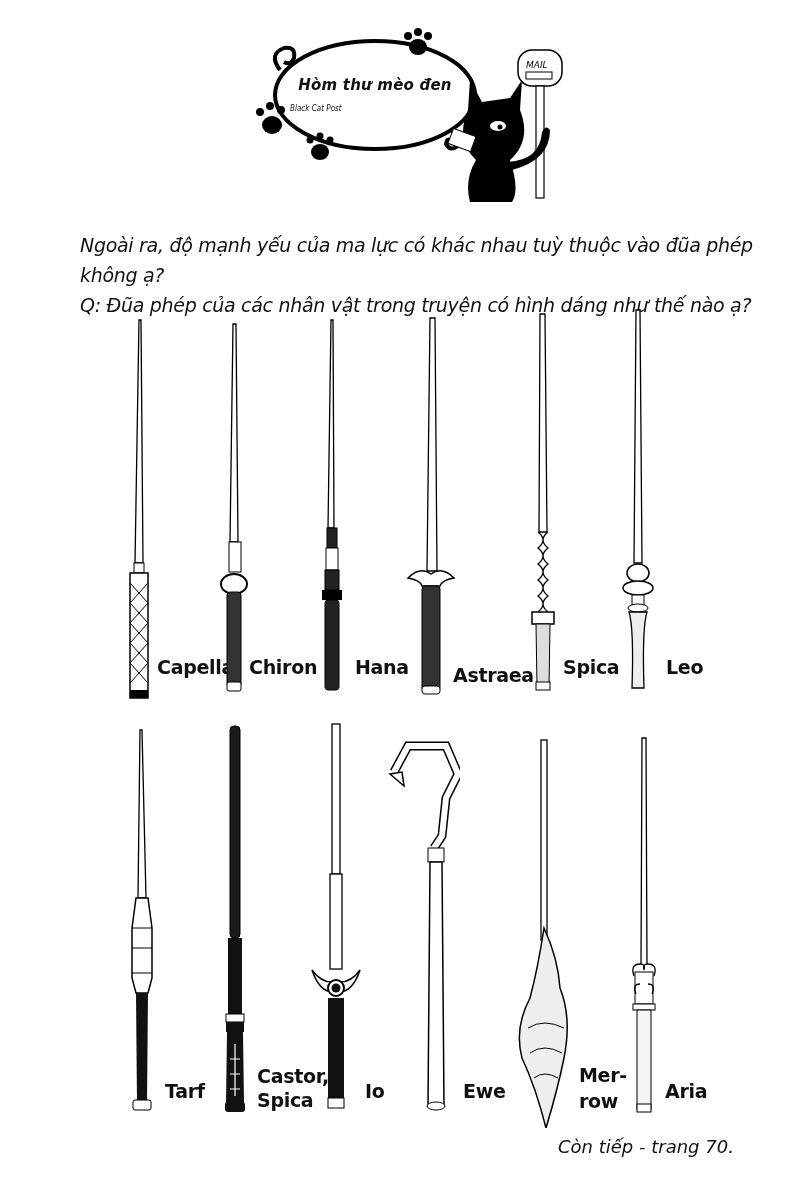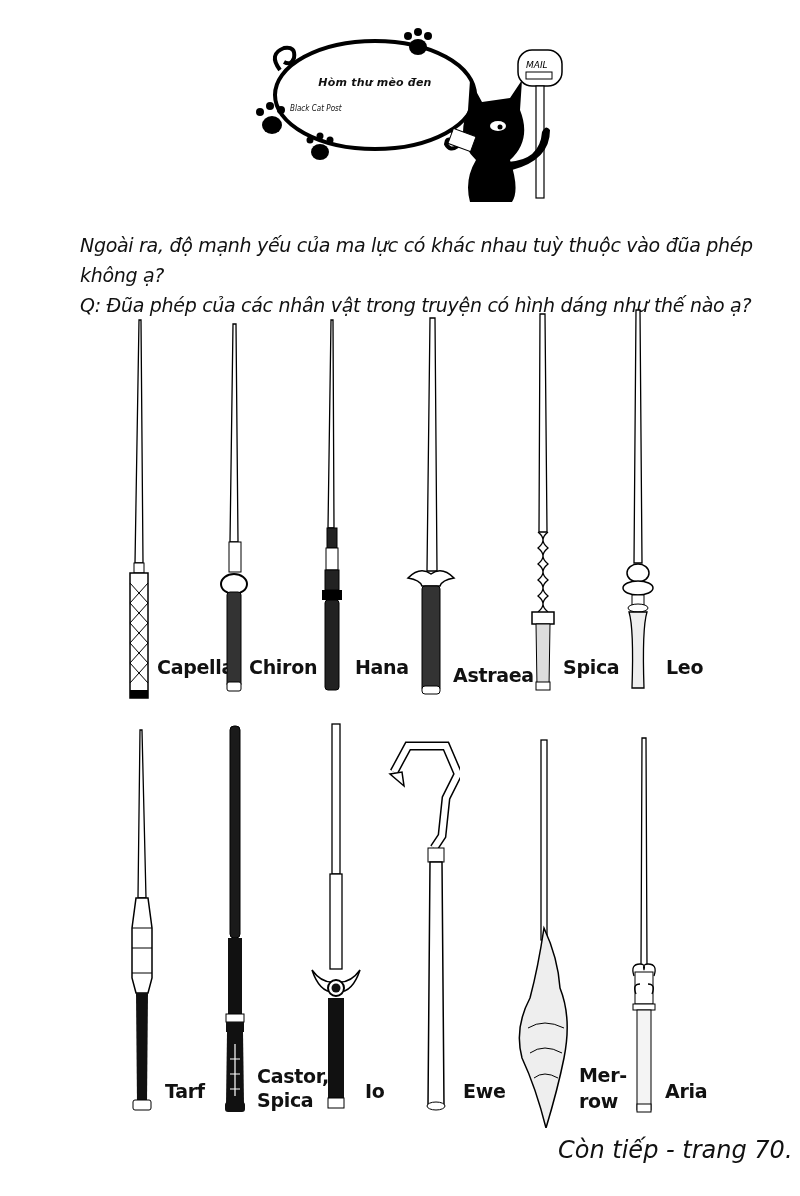--- a/index.html
+++ b/index.html
@@ -1,24 +1,24 @@
 <!DOCTYPE html>
 <html><head>
 <meta charset="utf-8">
 <style>
   html,body{margin:0;padding:0;background:#fff;}
   body{width:800px;height:1196px;position:relative;overflow:hidden;font-family:"DejaVu Sans",sans-serif;color:#111;}
   .abs{position:absolute;font-style:italic;}
   .header{left:250px;top:20px;width:320px;height:190px;}
-  .title{position:absolute;left:40px;top:56px;width:170px;text-align:center;font-weight:bold;font-size:11px;letter-spacing:0.2px;}
+  .title{position:absolute;left:40px;top:56px;width:170px;text-align:center;font-weight:bold;font-size:15px;letter-spacing:0.2px;}
   .subtitle{position:absolute;left:40px;top:84px;width:170px;text-align:left;font-size:8px;font-family:"DejaVu Sans Condensed","DejaVu Sans",sans-serif;}
   .question{left:80px;top:230px;width:680px;font-size:19px;line-height:30px;font-family:"DejaVu Sans",sans-serif;font-style:italic;letter-spacing:-0.3px;}
   .wand{position:absolute;}
   .label{position:absolute;font-weight:bold;font-size:19px;line-height:22px;letter-spacing:-0.3px;padding-left:7px;}
-  .footer{left:558px;top:1136px;font-size:24px;font-style:italic;}
+  .footer{left:558px;top:1136px;font-size:18px;font-style:italic;}
 </style>
 </head>
 <body>
 
 <div class="abs header">
   <svg width="320" height="190" viewBox="0 0 320 190">
 
     <ellipse cx="125" cy="75" rx="100" ry="54" fill="none" stroke="#000" stroke-width="4"></ellipse>
 
     <path d="M30 50 q-12 -16 4 -22 q12 -2 10 10 q-3 8 -10 4" fill="none" stroke="#000" stroke-width="4"></path>

